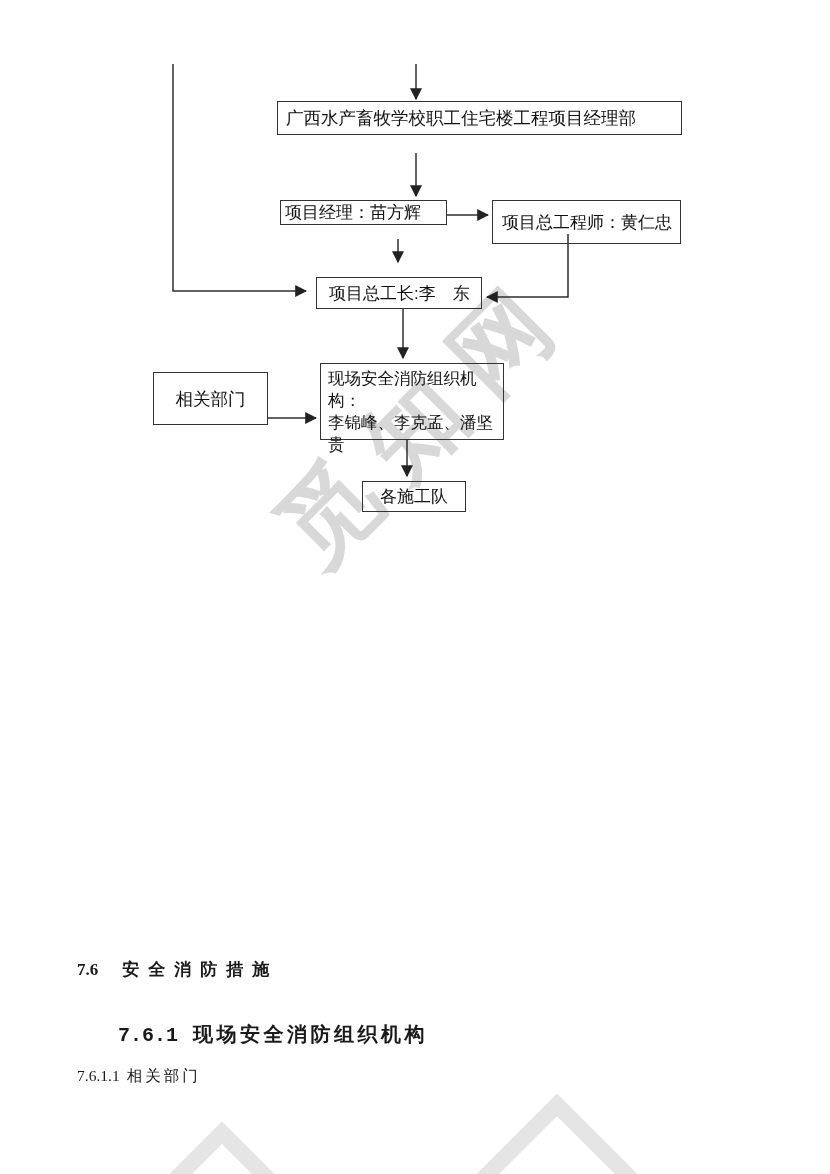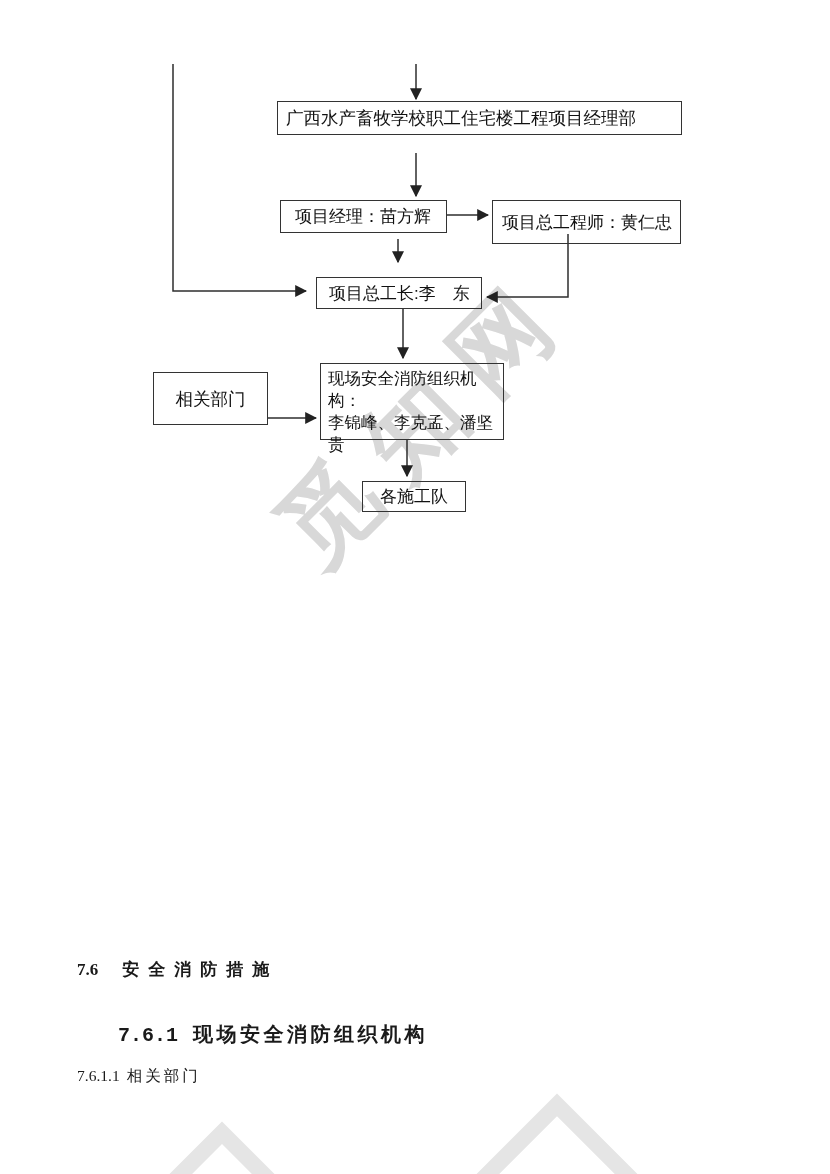--- a/index.html
+++ b/index.html
@@ -44,21 +44,21 @@
     display: flex;
     align-items: center;
     color: #111111;
     font-size: 17px;
     font-weight: 500;
     z-index: 2;
     white-space: nowrap;
   }
   .fc-box.center { justify-content: center; }
   .box-dept    { left:277px; top:101px; width:405px; height:34px; padding-left:8px; font-size:17.5px; }
-  .box-pm      { left:280px; top:200px; width:167px; height:33px; padding-left:14px;font-family:Liberation Mono, monospace; }
+  .box-pm      { left:280px; top:200px; width:167px; height:25px; padding-left:4px;font-family:Liberation Mono, monospace; }
   .box-ce      { left:492px; top:200px; width:189px; height:44px; padding-left:9px;  }
   .box-gf      { left:316px; top:277px; width:166px; height:32px; padding-left:12px; }
   .box-se      { left:320px; top:363px; width:184px; height:77px; padding:3px 7px;
                  white-space:normal; align-items:flex-start; line-height:22px; font-size:16.5px; }
   .box-rd      { left:153px; top:372px; width:115px; height:53px; font-size:17.5px; }
   .box-teams   { left:362px; top:481px; width:104px; height:31px; font-size:17px; }
   
   .doc-text { position:absolute; color:#1a1a1a; font-family:"Liberation Serif", serif; z-index:2; white-space:nowrap; }
   .h1 { left:77px;  top:958px;  font-size:17px; font-weight:700; }
   .h1 .t { letter-spacing:9px; margin-left:24px; }

